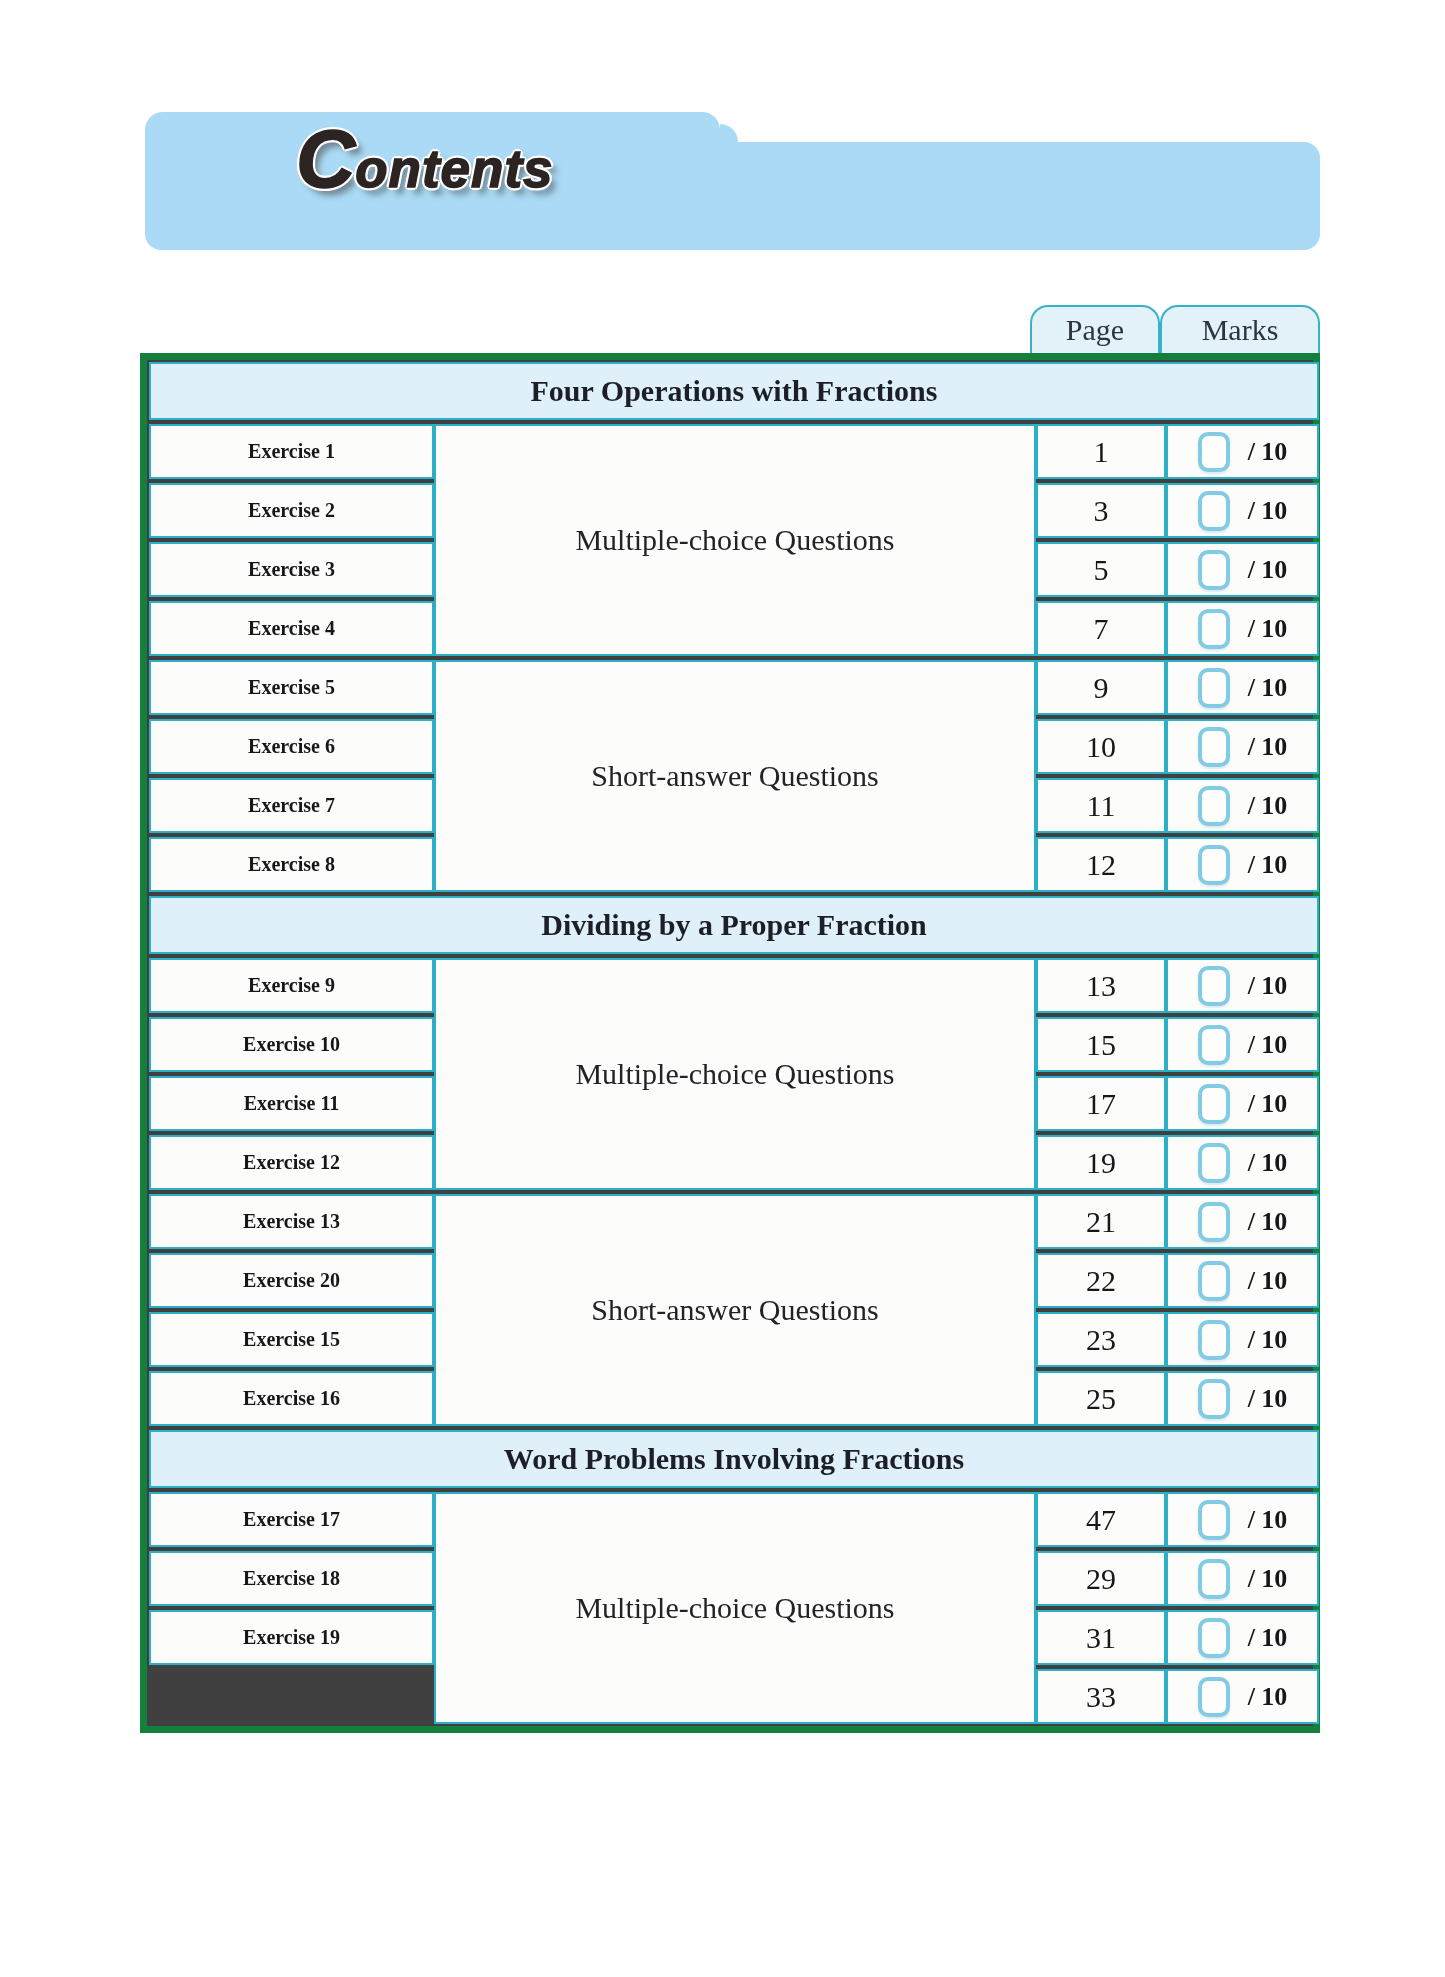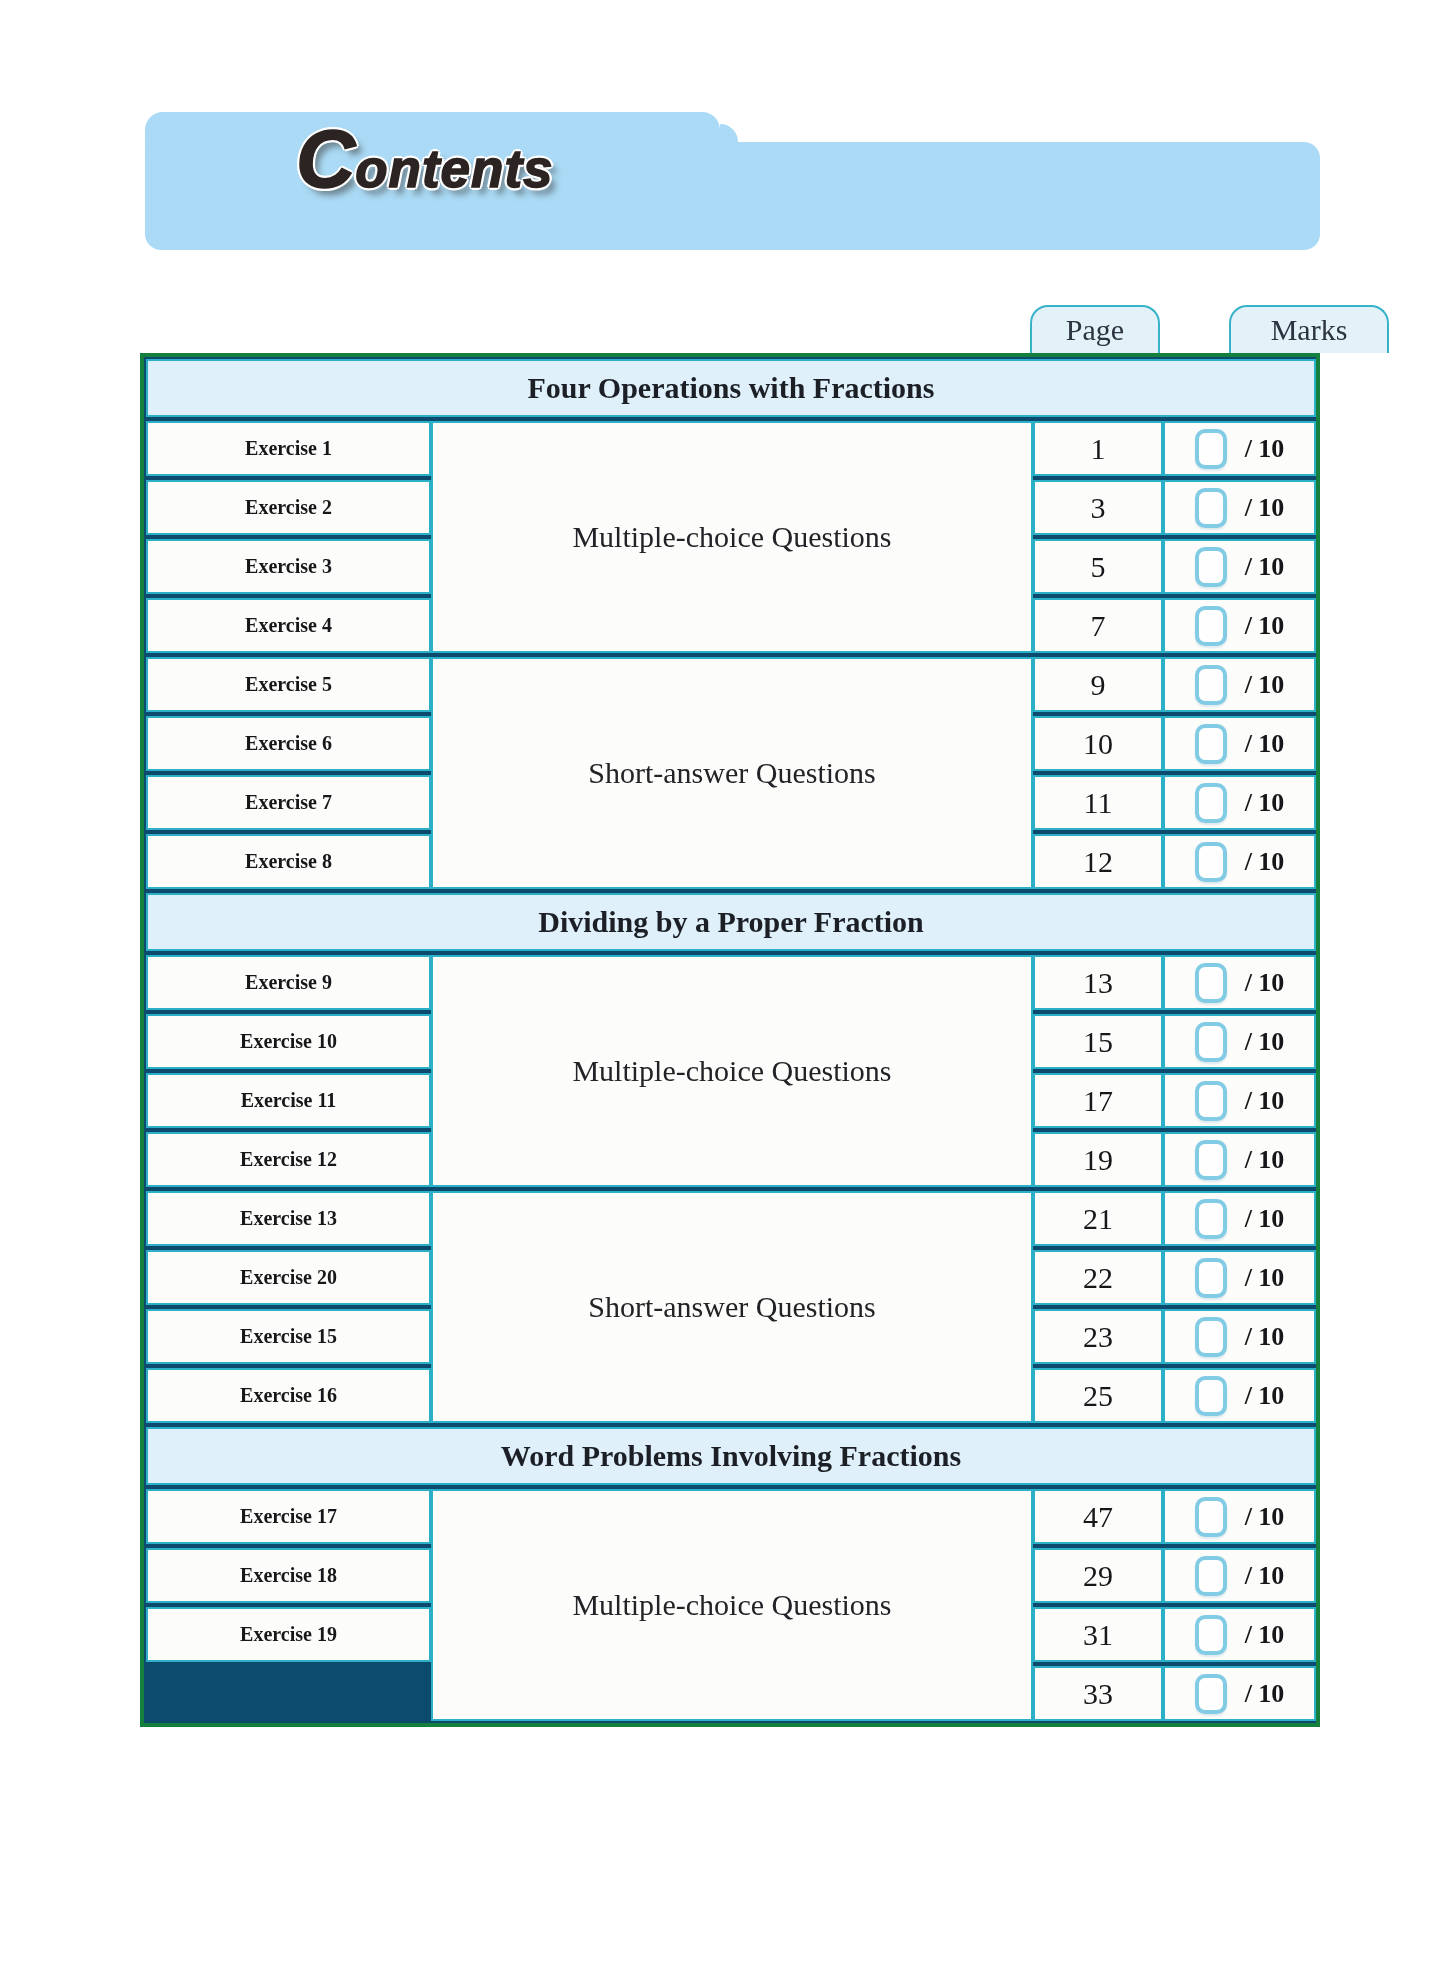--- a/index.html
+++ b/index.html
@@ -37,25 +37,25 @@
   .contents-title .rest{font-size:53px;line-height:1;letter-spacing:1px;}
   
   .col-tab{
     position:absolute;top:305px;height:48px;box-sizing:border-box;
     background:#e3f1f9;border:2px solid #38b2c9;border-bottom:none;
     border-radius:18px 18px 0 0;
     display:flex;align-items:center;justify-content:center;
     font-size:30px;color:#2b3440;
   }
   .tab-page{left:1030px;width:130px;}
-  .tab-marks{left:1229px;width:160px;}
+  .tab-marks{left:1160px;width:160px;}
   
   .toc-table{
     position:absolute;left:140px;top:353px;width:1180px;box-sizing:border-box;
-    border:4px solid #15803d;background:#0c4a6e;padding:2px;
+    border:7px solid #15803d;background:#404040;padding:2px;
   }
   .toc-grid{
     display:grid;
     grid-template-columns:285px 602px 130px 153px;
     grid-template-rows:58px repeat(8,55px) 58px repeat(8,55px) 58px repeat(4,55px);
     row-gap:4px;column-gap:0;
   }
   .cell{
     box-sizing:border-box;border:2px solid #2bb0c7;background:#fcfdfb;
     display:flex;align-items:center;justify-content:center;

